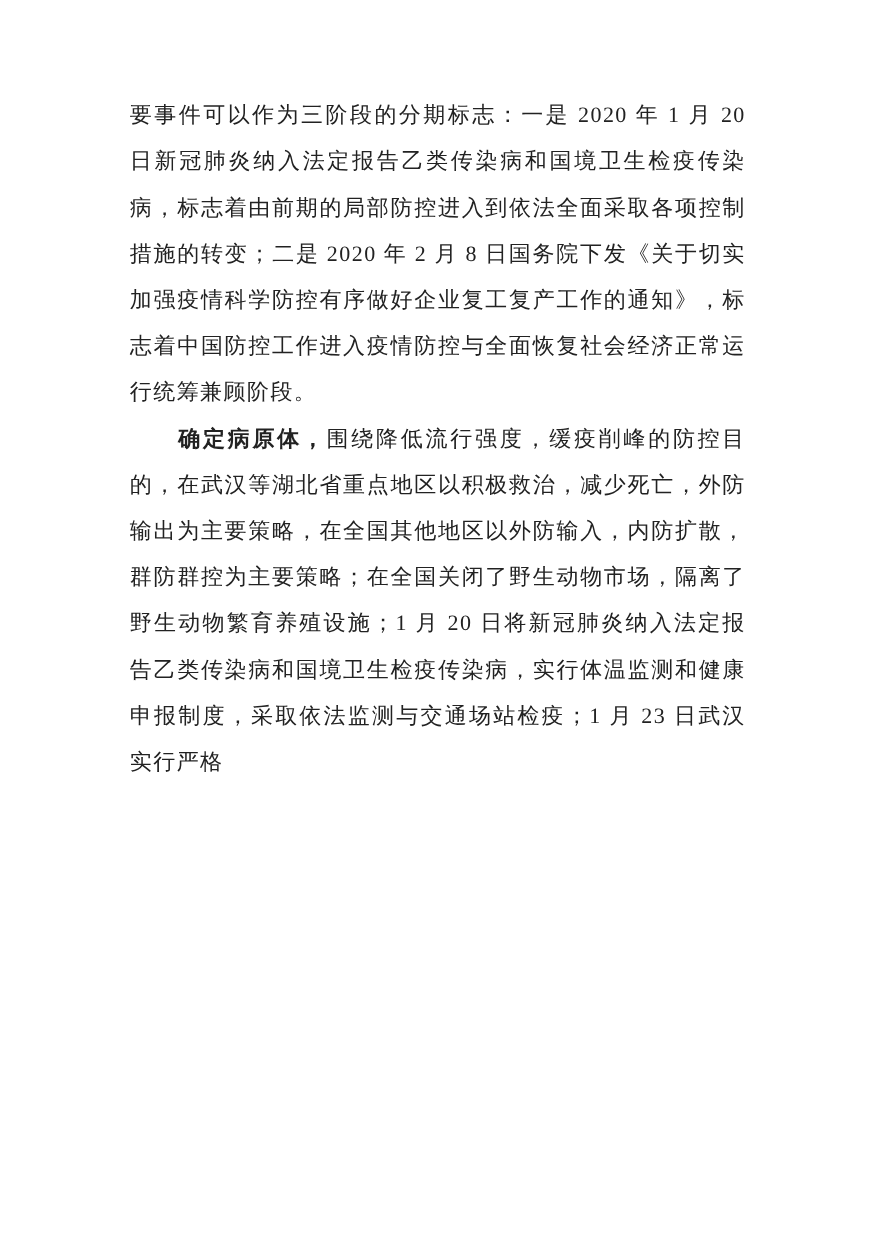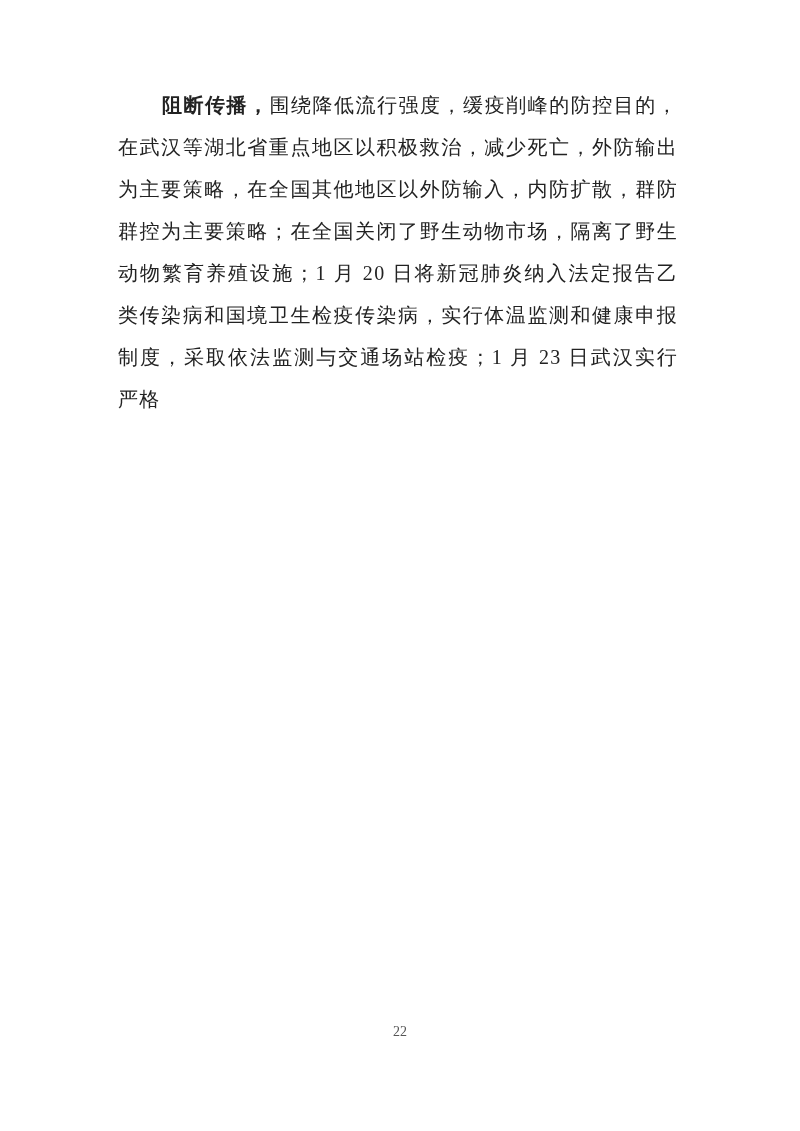--- a/index.html
+++ b/index.html
@@ -46,16 +46,16 @@
     font-size: 14px;
     letter-spacing: 0;
     font-family: "Liberation Serif", "DejaVu Serif", serif;
   }
 </style>
 </head>
 <body>
 
 <div class="page">
   <div class="page-content" id="paragraphs">
-      <p class="indent"><span class="run-bold">阻断传播，</span><span>围绕降低流行强度，缓疫削峰的防控目的，在武汉等湖北省重点地区以积极救治，减少死亡，外防输出为主要策略，在全国其他地区以外防输入，内防扩散，群防群控为主要策略；在全国关闭了野生动物市场，隔离了野生动物繁育养殖设施；1 月 20 日将新冠肺炎纳入法定报告乙类传染病和国境卫生检疫传染病，实行体温监测和健康申报制度，采取依法监测与交通场站检疫；1 月 23 日武汉实行严格</span></p>
+      <p><span>要事件可以作为三阶段的分期标志：一是 2020 年 1 月 20 日新冠肺炎纳入法定报告乙类传染病和国境卫生检疫传染病，标志着由前期的局部防控进入到依法全面采取各项控制措施的转变；二是 2020 年 2 月 8 日国务院下发《关于切实加强疫情科学防控有序做好企业复工复产工作的通知》，标志着中国防控工作进入疫情防控与全面恢复社会经济正常运行统筹兼顾阶段。</span></p>
+      <p class="indent"><span class="run-bold">确定病原体，</span><span>围绕降低流行强度，缓疫削峰的防控目的，在武汉等湖北省重点地区以积极救治，减少死亡，外防输出为主要策略，在全国其他地区以外防输入，内防扩散，群防群控为主要策略；在全国关闭了野生动物市场，隔离了野生动物繁育养殖设施；1 月 20 日将新冠肺炎纳入法定报告乙类传染病和国境卫生检疫传染病，实行体温监测和健康申报制度，采取依法监测与交通场站检疫；1 月 23 日武汉实行严格</span></p>
     </div>
-  <div class="page-number">22</div>
 </div>
 
 </body></html>

